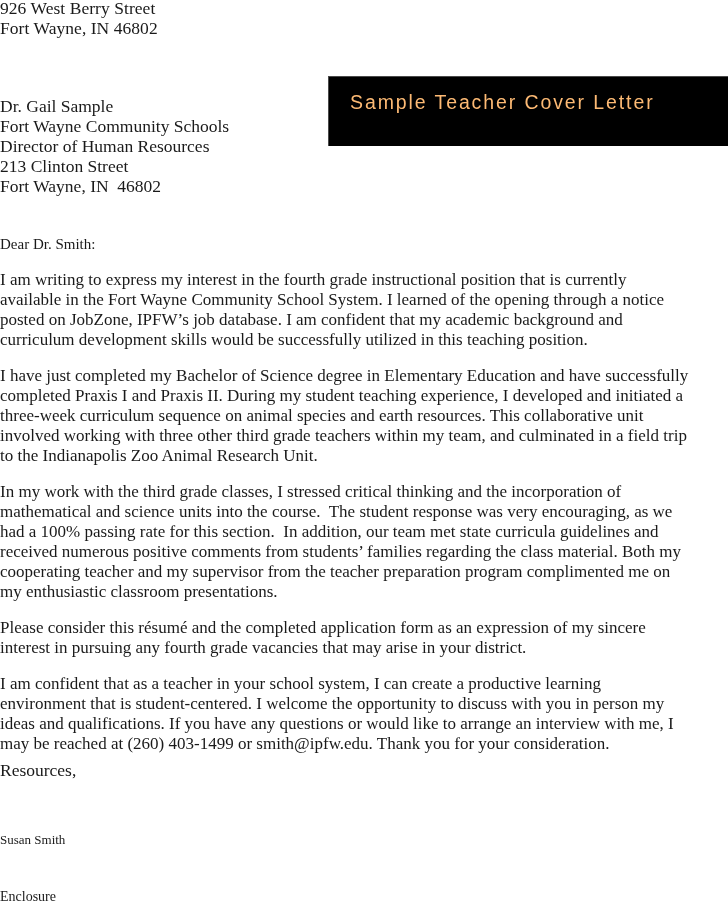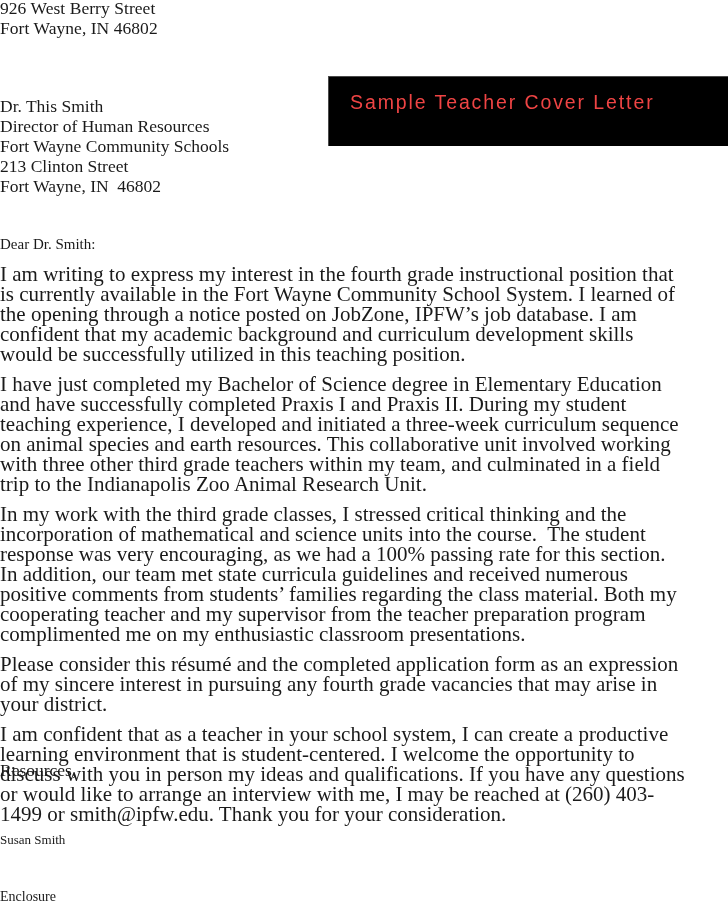--- a/index.html
+++ b/index.html
@@ -46,21 +46,21 @@
     height: 70px;
     background: #000000;
     box-sizing: border-box;
     border-left: 1px solid #4a4a4a;
     border-top: 1px solid #4a4a4a;
   }
   .title-banner-text {
     position: absolute;
     left: 21px;
     top: 14px;
-    color: #ef4444;
+    color: #fdba74;
     font-family: "Liberation Sans", "DejaVu Sans", sans-serif;
     font-size: 19.5px;
     font-weight: 500;
     letter-spacing: 1.9px;
     white-space: pre;
   }
 
   
   .recipient-block {
     position: absolute;
@@ -81,23 +81,23 @@
     top: 234px;
     width: 690px;
   }
   .salutation {
     font-size: 15px;
     line-height: 20px;
     margin: 0 0 10px 0;
     white-space: pre;
   }
   .body-para {
-    font-size: 21px;
+    font-size: 17px;
     line-height: 20px;
-    margin: 4px 0 10px 0;
+    margin: 16px 0 10px 0;
     text-align: left;
     white-space: pre-wrap;
   }
 
   
   .closing-block {
     position: absolute;
     left: 0px;
     top: 760px;
     width: 420px;
@@ -132,23 +132,23 @@
   <div class="sender-block">
     <div class="sender-line">926 West Berry Street</div>
     <div class="sender-line">Fort Wayne, IN 46802</div>
   </div>
 
   <div class="title-banner">
     <div class="title-banner-text">Sample Teacher Cover Letter</div>
   </div>
 
   <div class="recipient-block">
-    <div class="recipient-line">Dr. This Smith</div>
+    <div class="recipient-line">Dr. Gail Sample</div>
+    <div class="recipient-line">Fort Wayne Community Schools</div>
     <div class="recipient-line">Director of Human Resources</div>
-    <div class="recipient-line">Fort Wayne Community Schools</div>
     <div class="recipient-line">213 Clinton Street</div>
     <div class="recipient-line">Fort Wayne, IN  46802</div>
   </div>
 
   <div class="letter-body">
     <p class="salutation">Dear Dr. Smith:</p>
     <p class="body-para">I am writing to express my interest in the fourth grade instructional position that is currently available in the Fort Wayne Community School System. I learned of the opening through a notice posted on JobZone, IPFW’s job database. I am confident that my academic background and curriculum development skills would be successfully utilized in this teaching position.</p>
     <p class="body-para">I have just completed my Bachelor of Science degree in Elementary Education and have successfully completed Praxis I and Praxis II. During my student teaching experience, I developed and initiated a three-week curriculum sequence on animal species and earth resources. This collaborative unit involved working with three other third grade teachers within my team, and culminated in a field trip to the Indianapolis Zoo Animal Research Unit.</p>
     <p class="body-para">In my work with the third grade classes, I stressed critical thinking and the incorporation of mathematical and science units into the course.  The student response was very encouraging, as we had a 100% passing rate for this section.  In addition, our team met state curricula guidelines and received numerous positive comments from students’ families regarding the class material. Both my cooperating teacher and my supervisor from the teacher preparation program complimented me on my enthusiastic classroom presentations.</p>
     <p class="body-para">Please consider this résumé and the completed application form as an expression of my sincere interest in pursuing any fourth grade vacancies that may arise in your district.</p>

